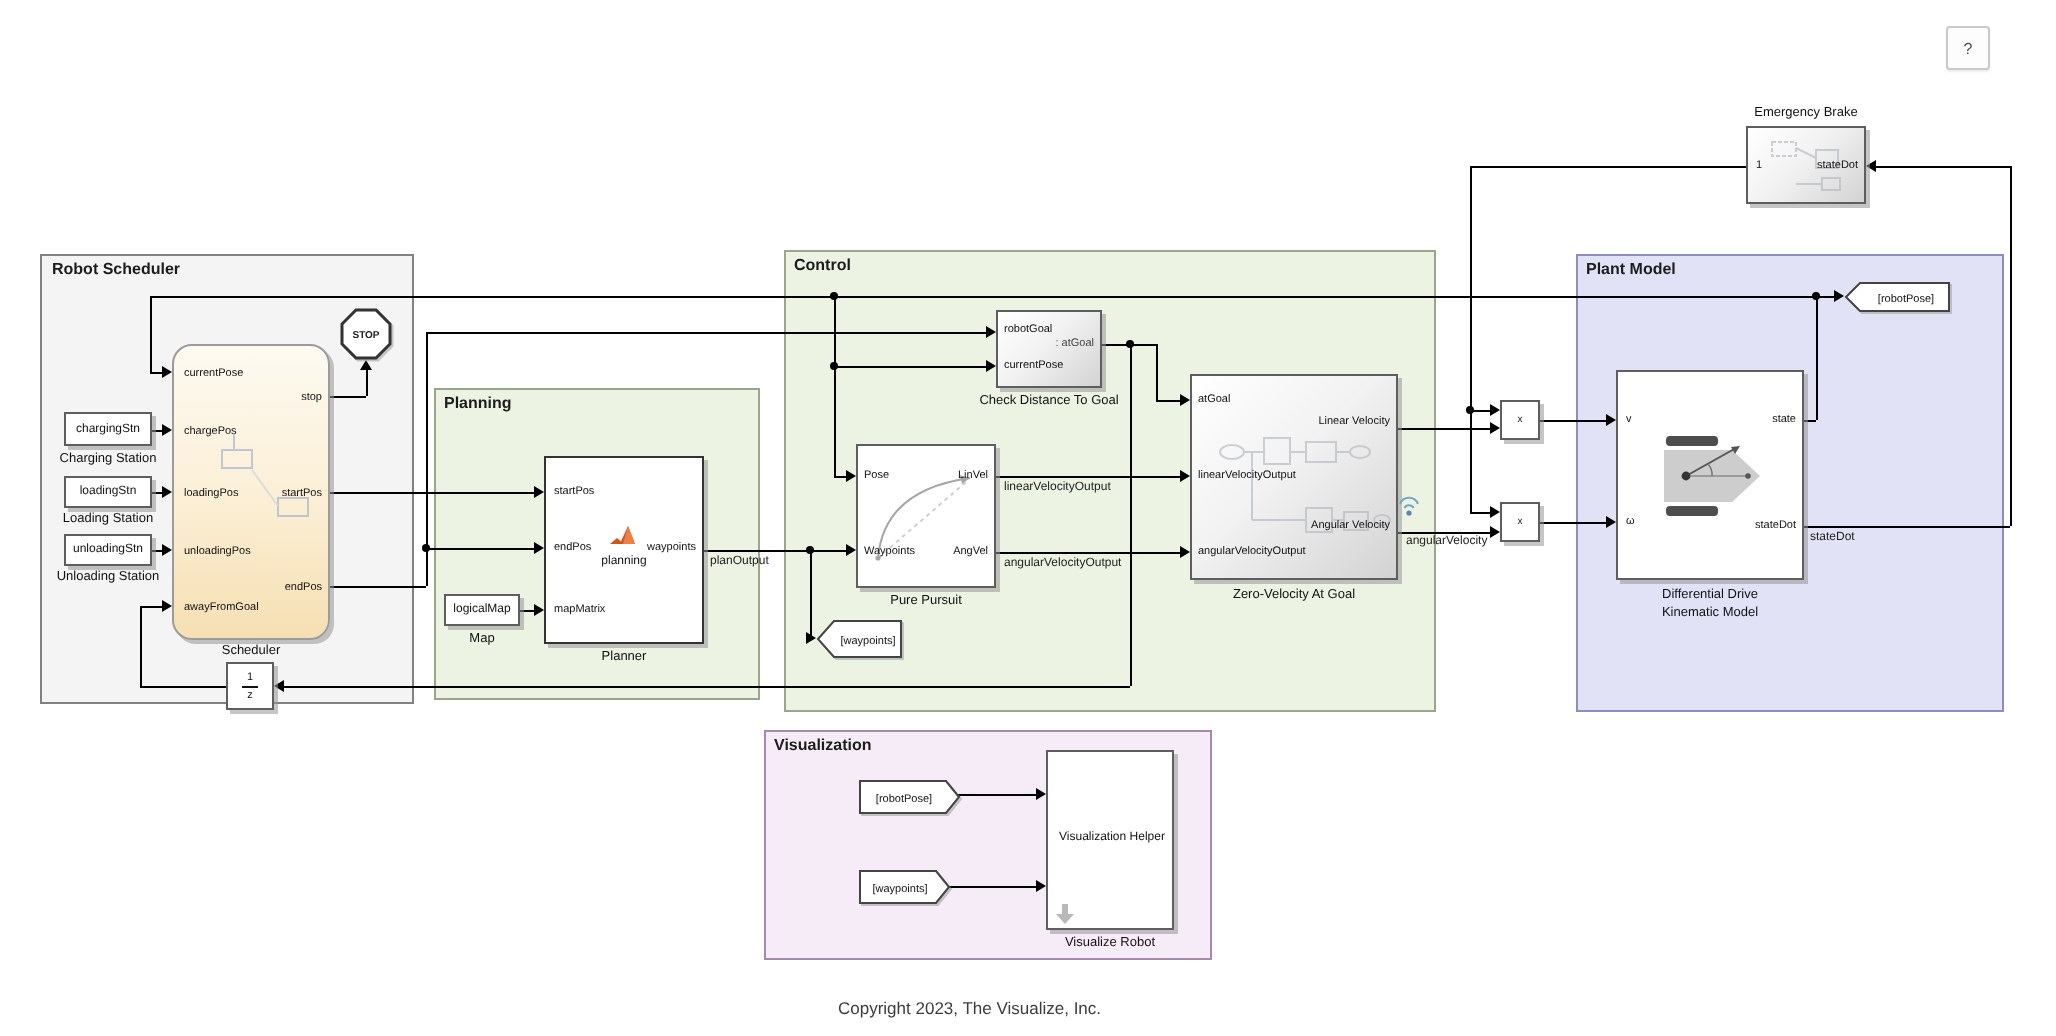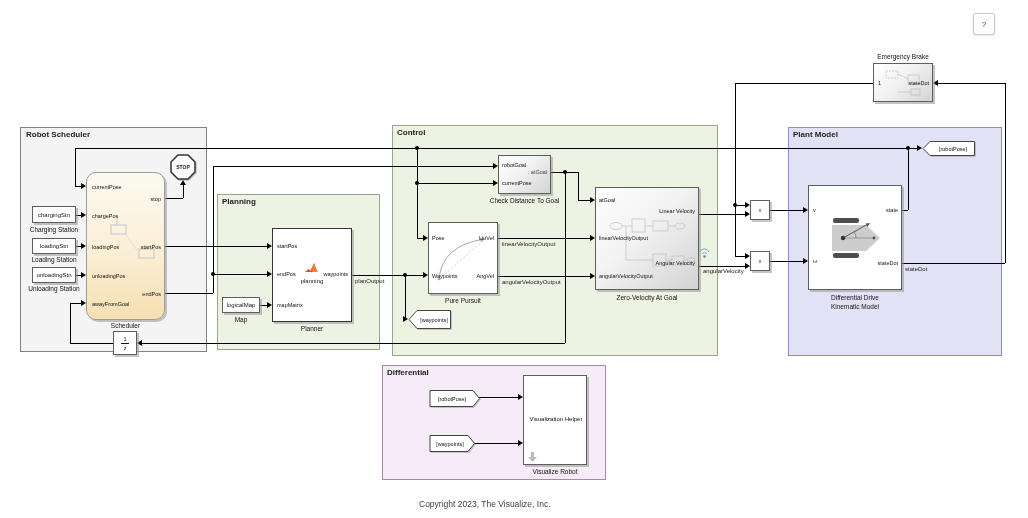--- a/index.html
+++ b/index.html
@@ -39,21 +39,21 @@
   <div class="reg" style="left:20px;top:127px;width:185px;height:223px;background:#f4f4f4;border-color:#828282;"></div>
   <div class="reg" style="left:217px;top:194px;width:161px;height:154px;background:#edf3e3;border-color:#9aa689;"></div>
   <div class="reg" style="left:392px;top:125px;width:324px;height:229px;background:#edf3e3;border-color:#9aa689;"></div>
   <div class="reg" style="left:788px;top:127px;width:212px;height:227px;background:#e2e2f7;border-color:#8d8dc2;"></div>
   <div class="reg" style="left:382px;top:365px;width:222px;height:113px;background:#f6ecf7;border-color:#a988af;"></div>
 
   <div class="rttl" style="left:26px;top:130px;">Robot Scheduler</div>
   <div class="rttl" style="left:222px;top:197px;">Planning</div>
   <div class="rttl" style="left:397px;top:128px;">Control</div>
   <div class="rttl" style="left:793px;top:130px;">Plant Model</div>
-  <div class="rttl" style="left:387px;top:368px;">Differential</div>
+  <div class="rttl" style="left:387px;top:368px;">Visualization</div>
 
   <div class="ln h" style="left:75px;top:148px;width:833px;"></div>
   <div class="ln v" style="left:75px;top:148px;height:38px;"></div>
   <div class="ln h" style="left:75px;top:186px;width:6px;"></div>
   <div class="ar r" style="left:81px;top:183px;"></div>
   <div class="ln v" style="left:417px;top:148px;height:90px;"></div>
   <div class="ln h" style="left:417px;top:183px;width:76px;"></div>
   <div class="ar r" style="left:493px;top:180px;"></div>
   <div class="ln h" style="left:417px;top:238px;width:6px;"></div>
   <div class="ar r" style="left:423px;top:235px;"></div>

